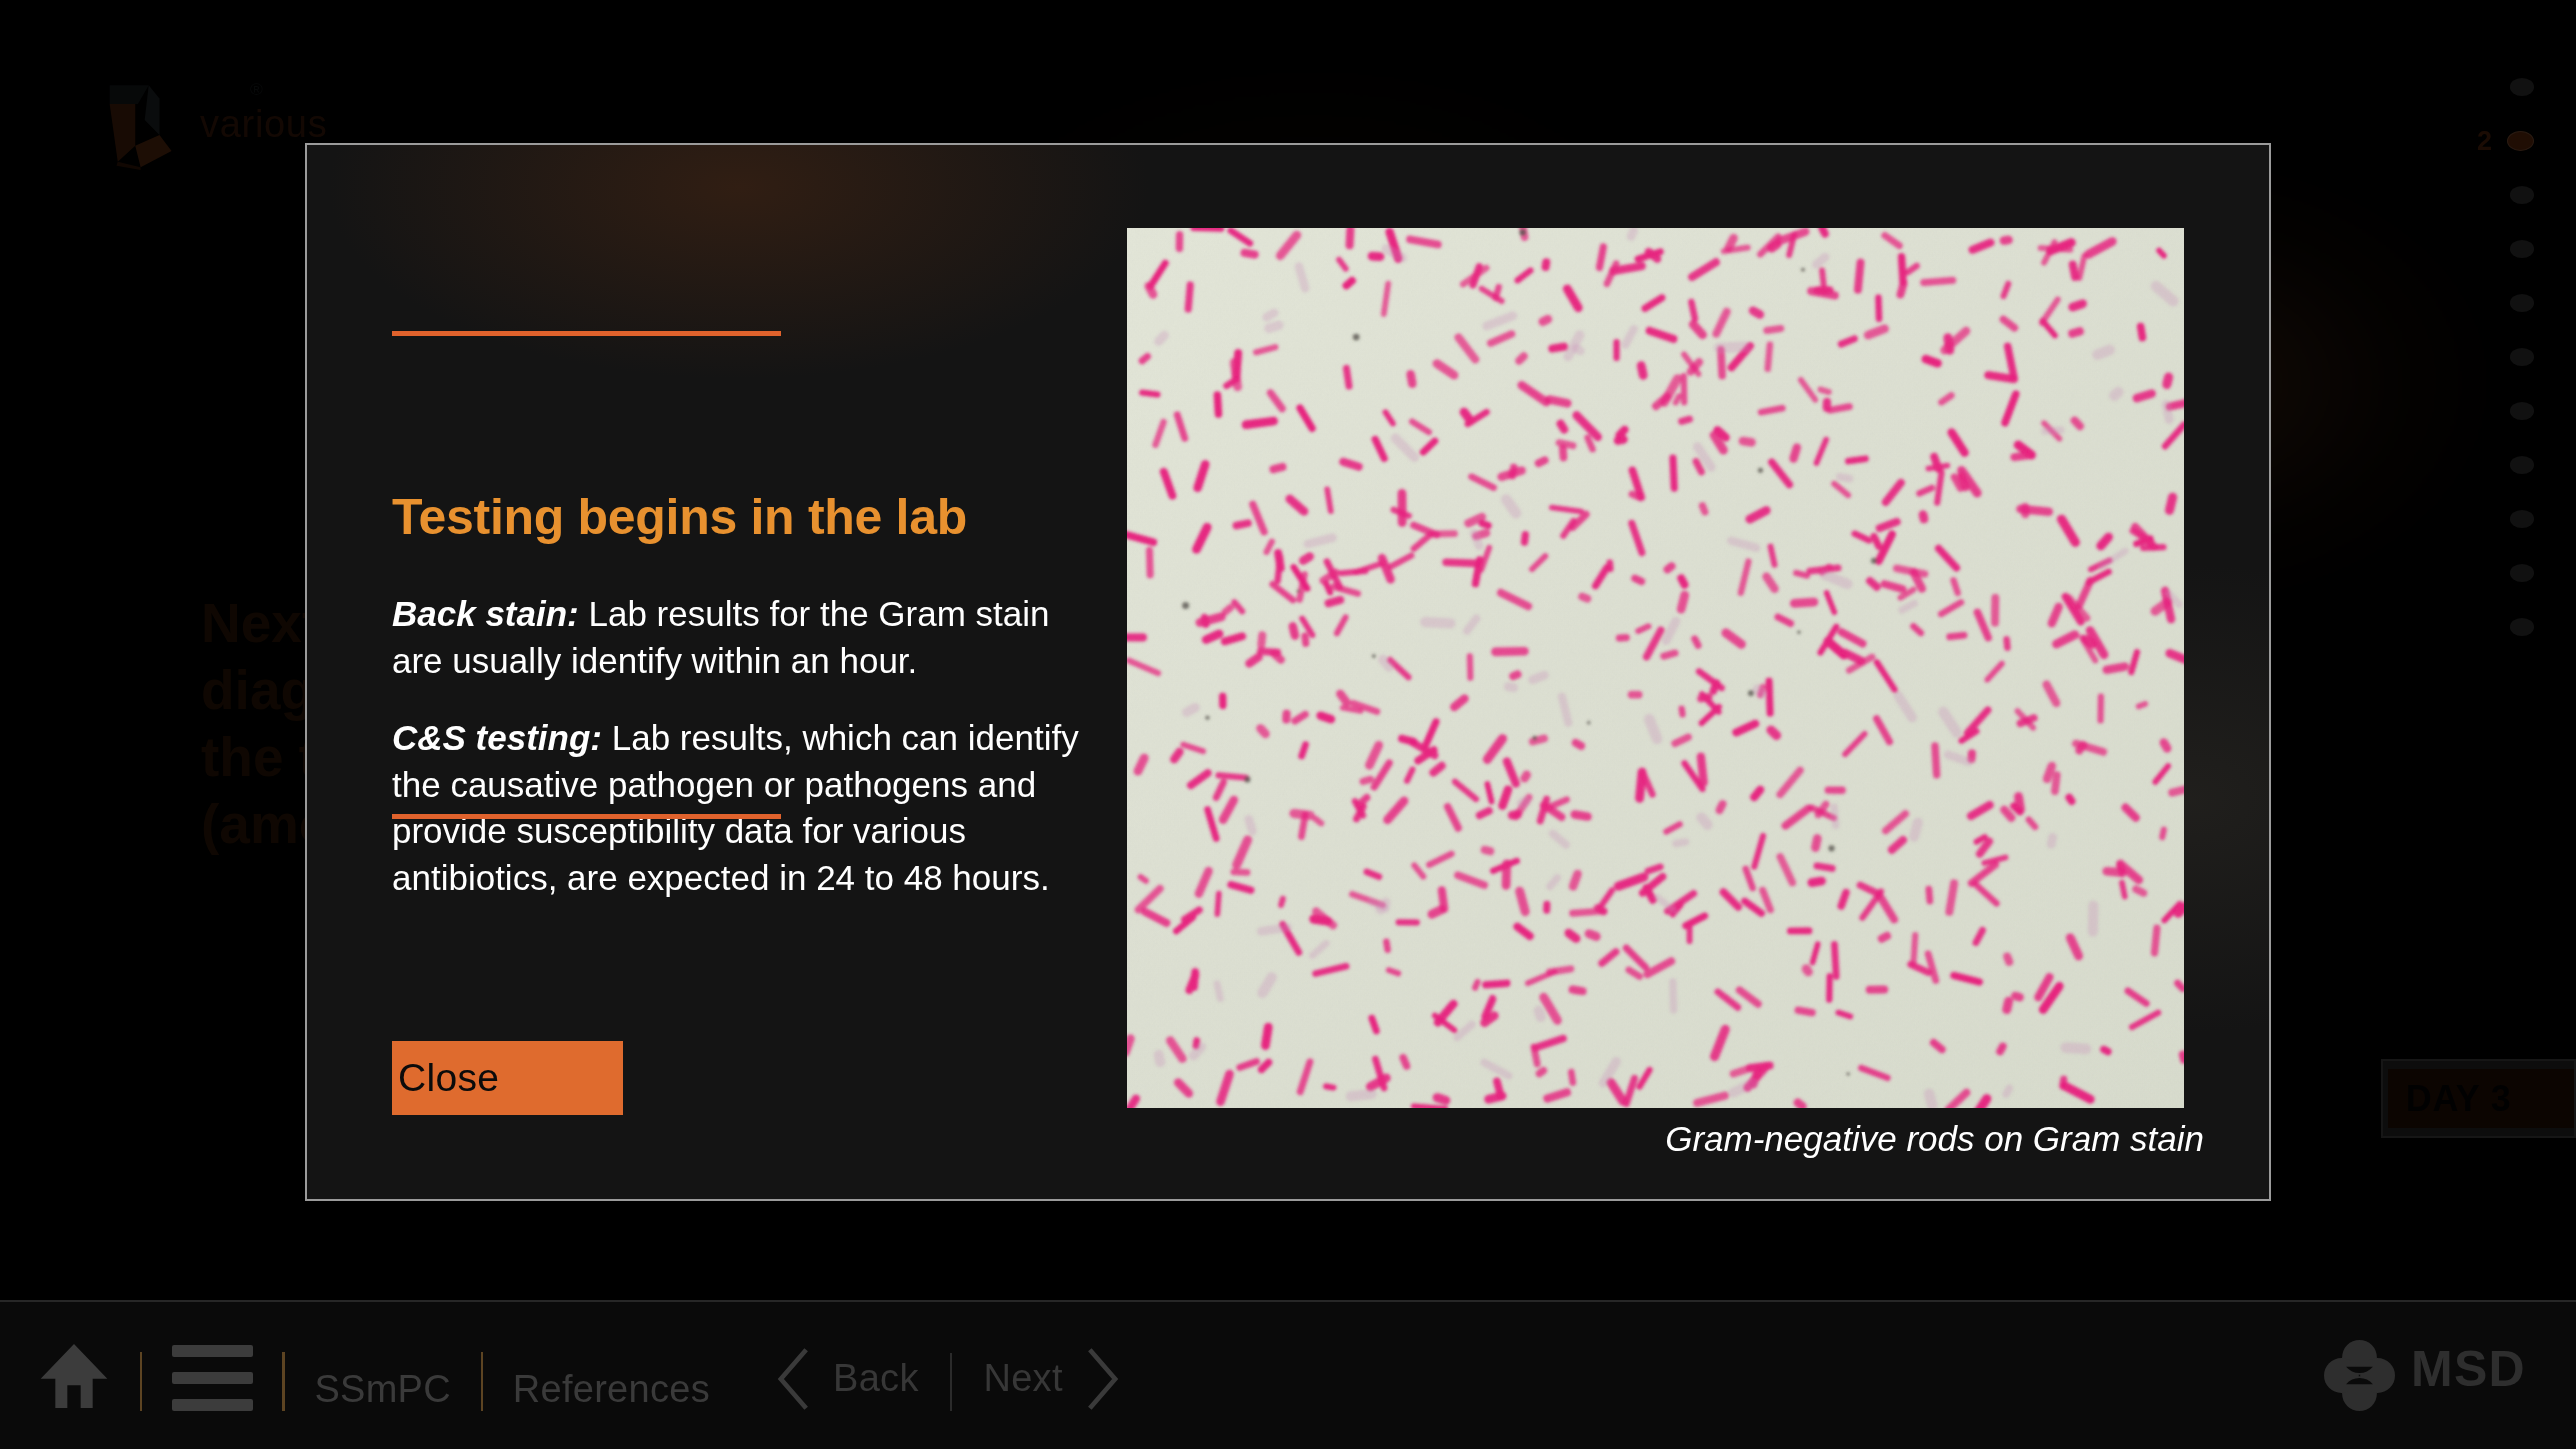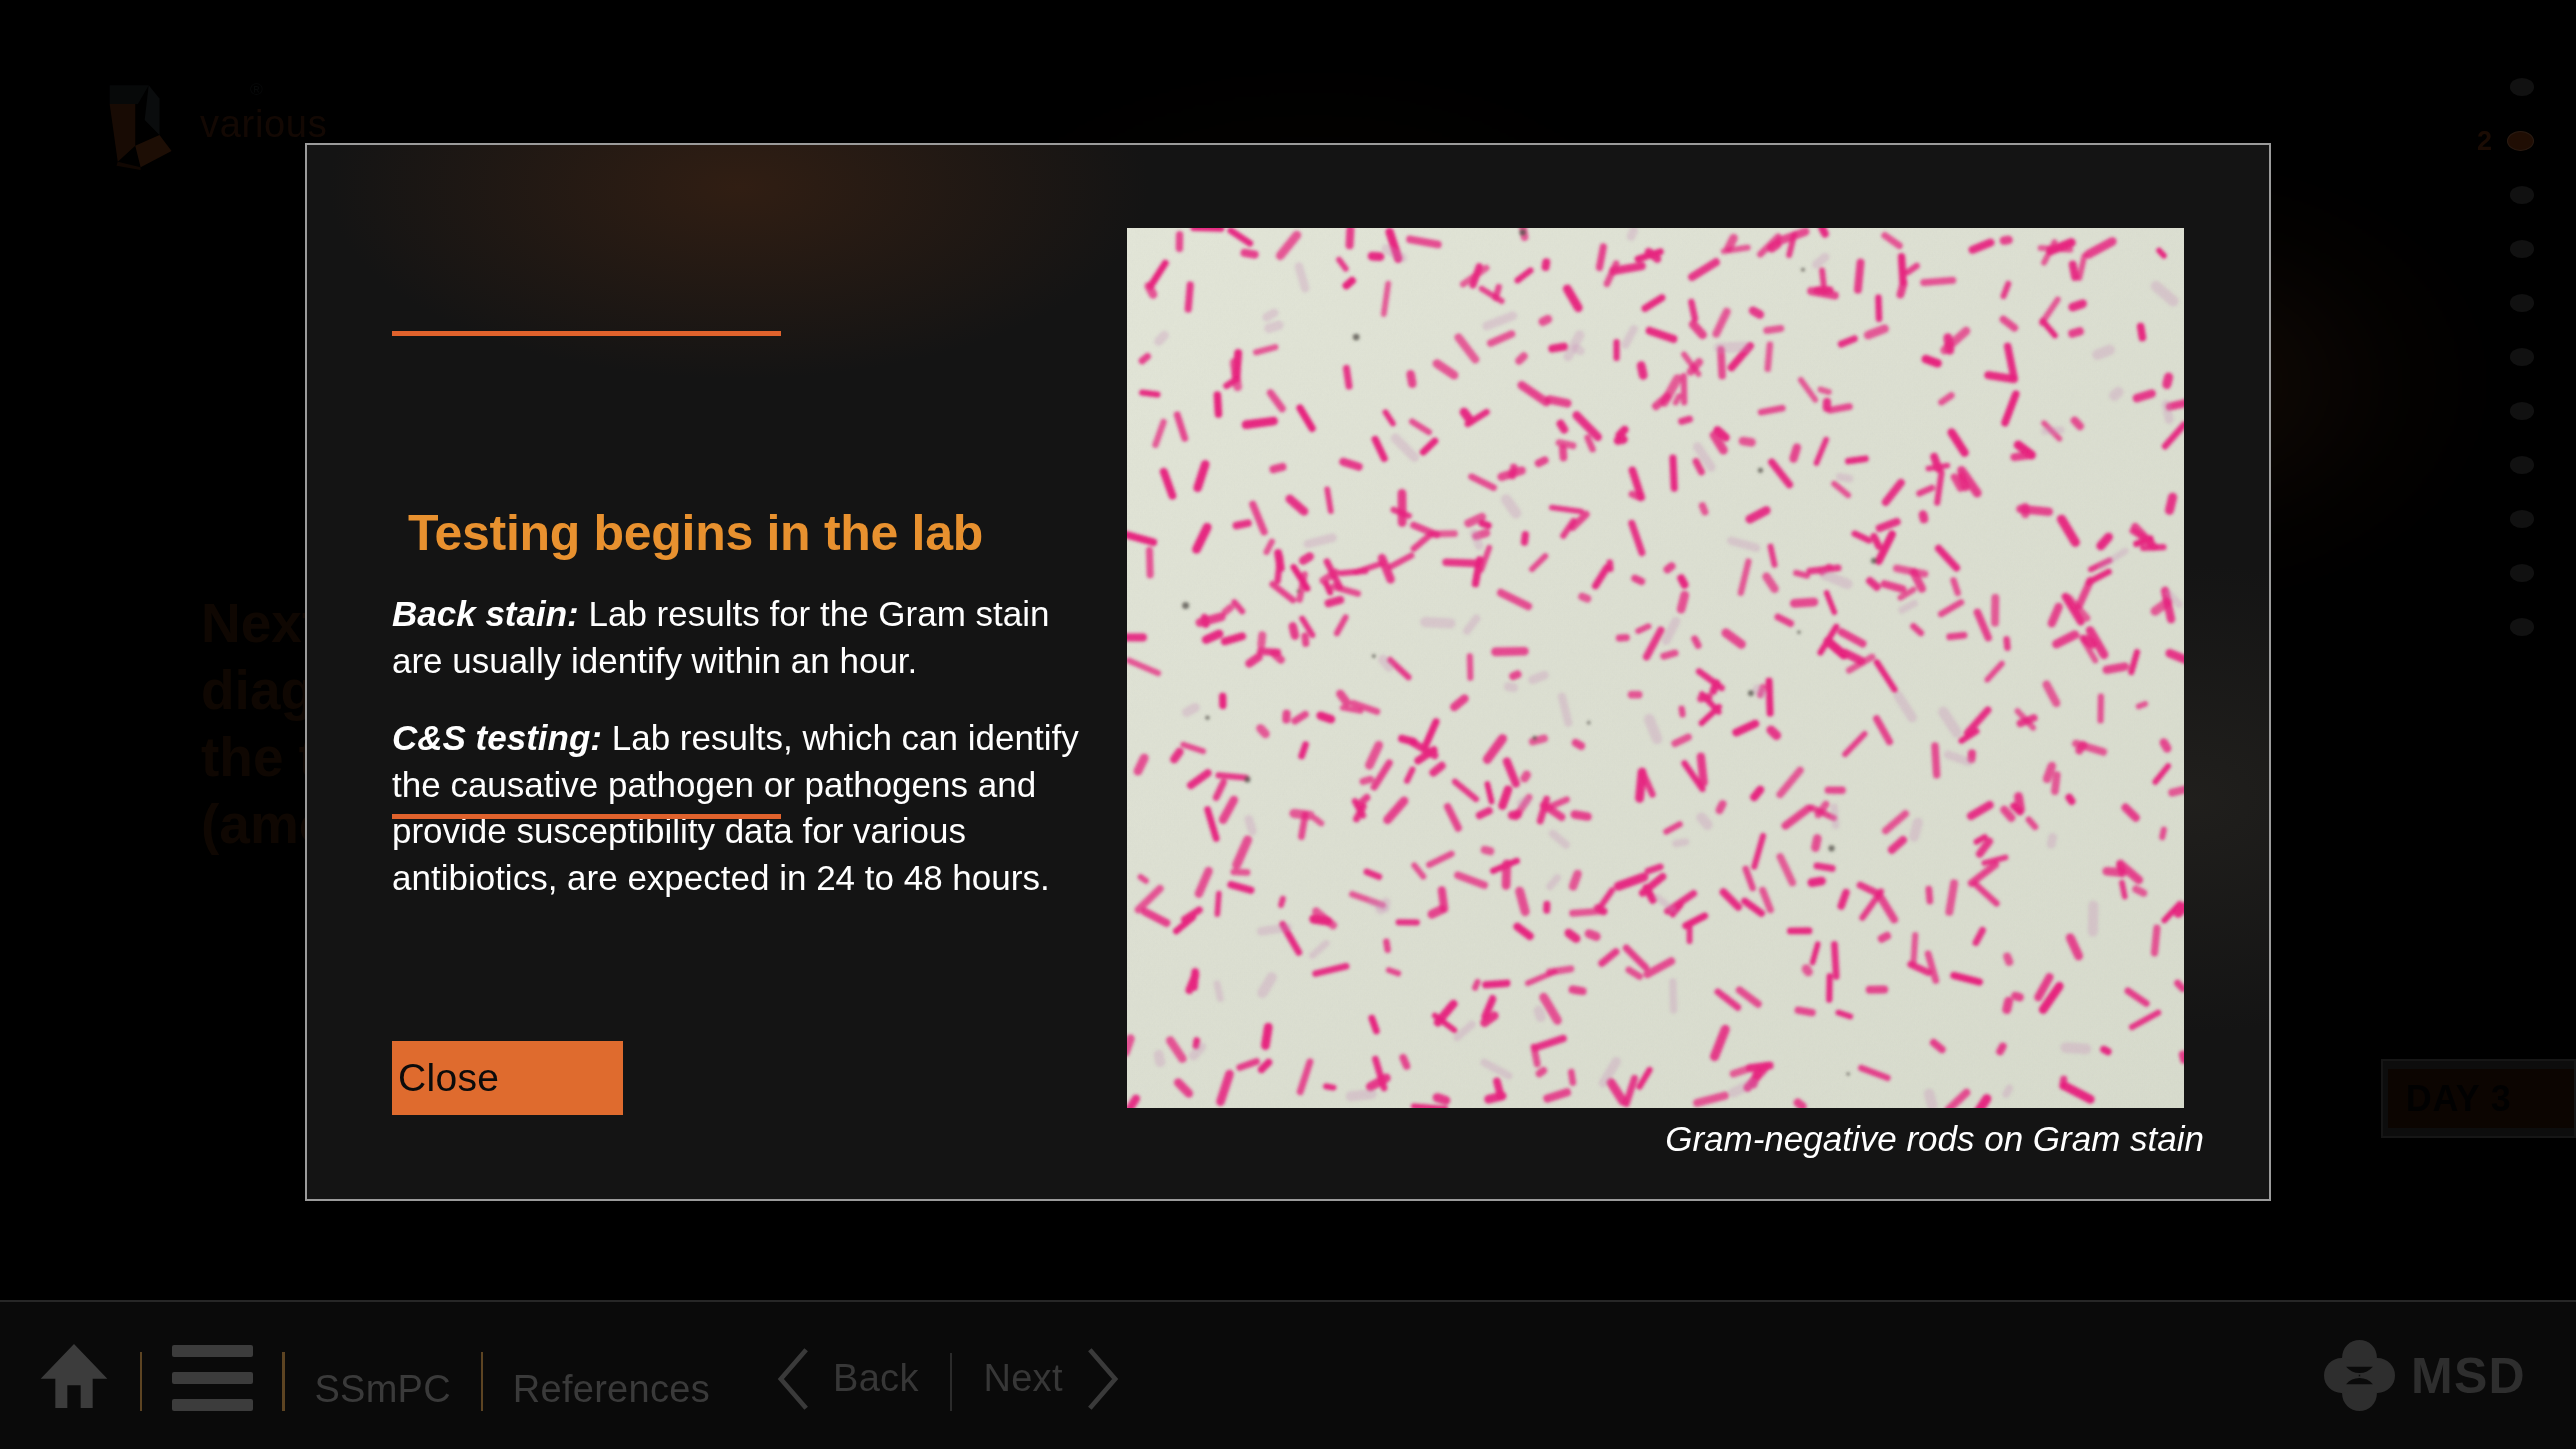--- a/index.html
+++ b/index.html
@@ -68,39 +68,39 @@
   .nav-left{display:flex;align-items:flex-end;padding-left:38px;gap:0;}
   .nav-pipe{width:2.7px;height:59px;background:#5d4422;margin:0 29.5px;}
   .nav-pipe.thin{width:2.7px;height:58px;background:#2b2b2b;margin:0 31px;}
   .nav-label{font-size:38px;color:#3a3a3a;letter-spacing:0.3px;white-space:nowrap;}
   .nav-label.dim{color:#373737;}
   #home-icon{width:72px;height:70px;}
   #burger{width:81px;display:flex;flex-direction:column;gap:14.8px;}
   #burger i{display:block;height:12px;background:#3c3c3c;border-radius:2px;}
   .chev{width:39px;height:64px;}
   .nav-group{display:flex;align-items:center;gap:20px;}
-  #nav-brand{position:absolute;right:50px;display:flex;align-items:center;gap:16px;}
+  #nav-brand{position:absolute;right:50px;display:flex;gap:16px;}
   #msd-mark{width:71px;height:71px;position:relative;}
   #msd-word{font-size:50px;font-weight:bold;color:#2e2e2e;letter-spacing:1.3px;}
 
   
   #modal{
     position:absolute;left:305px;top:143px;width:1966px;height:1058px;
     background:
       radial-gradient(ellipse 604px 282px at 22% 4%, rgba(72,38,18,.55) 0%, rgba(0,0,0,0) 68%),
       radial-gradient(ellipse 470px 335px at 96% 62%, rgba(60,56,48,.30) 0%, rgba(0,0,0,0) 70%),
       #141414;
     border:2px solid #9b9b9b;box-sizing:border-box;
   }
   #modal-inner{position:relative;width:100%;height:100%;}
   .rule{height:5.4px;background:#e0622c;width:389px;}
   #rule-top{position:absolute;left:85px;top:186px;}
   #rule-bottom{position:absolute;left:85px;top:669px;}
   #heading{
-    font-size:50px;font-weight:bold;color:#e8912f;margin:16px;
+    font-size:50px;font-weight:bold;color:#e8912f;margin:0;
     position:absolute;left:85px;top:343px;white-space:nowrap;letter-spacing:-0.3px;
   }
   .para{
     position:absolute;left:85px;width:691px;color:#ffffff;
     font-size:35px;line-height:1.33;margin:0;
   }
   #para1{top:446px;}
   #para2{top:570px;}
   .para b{font-weight:bold;font-style:italic;}
 

